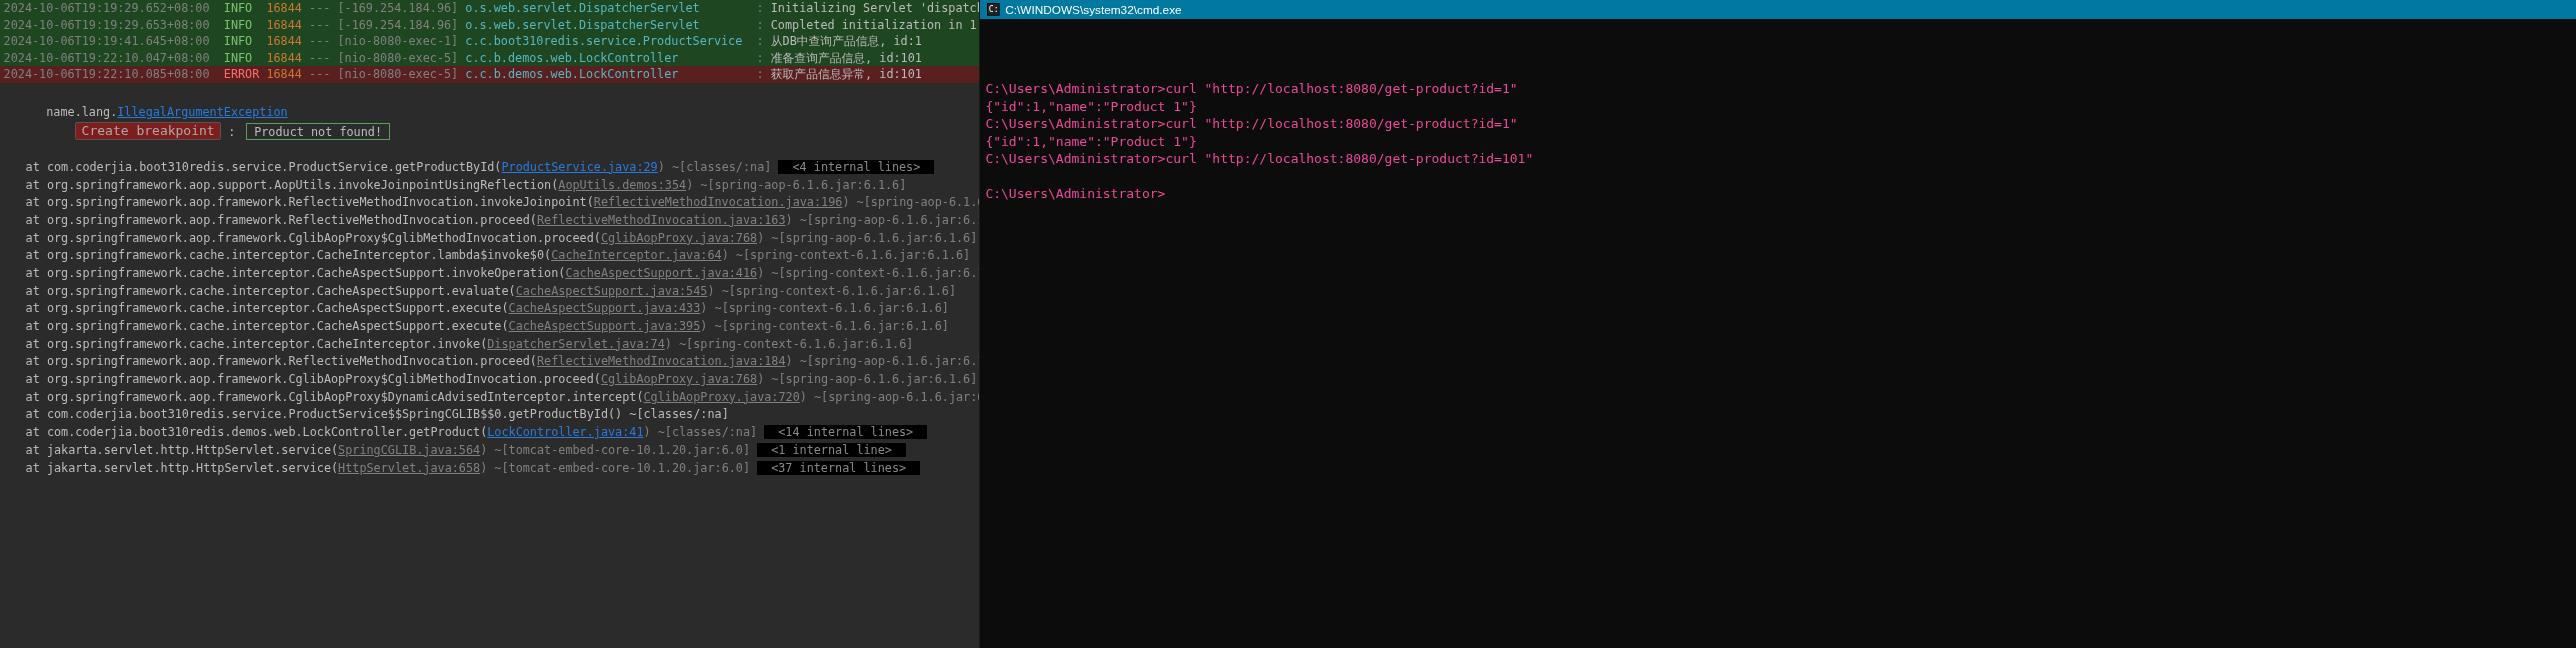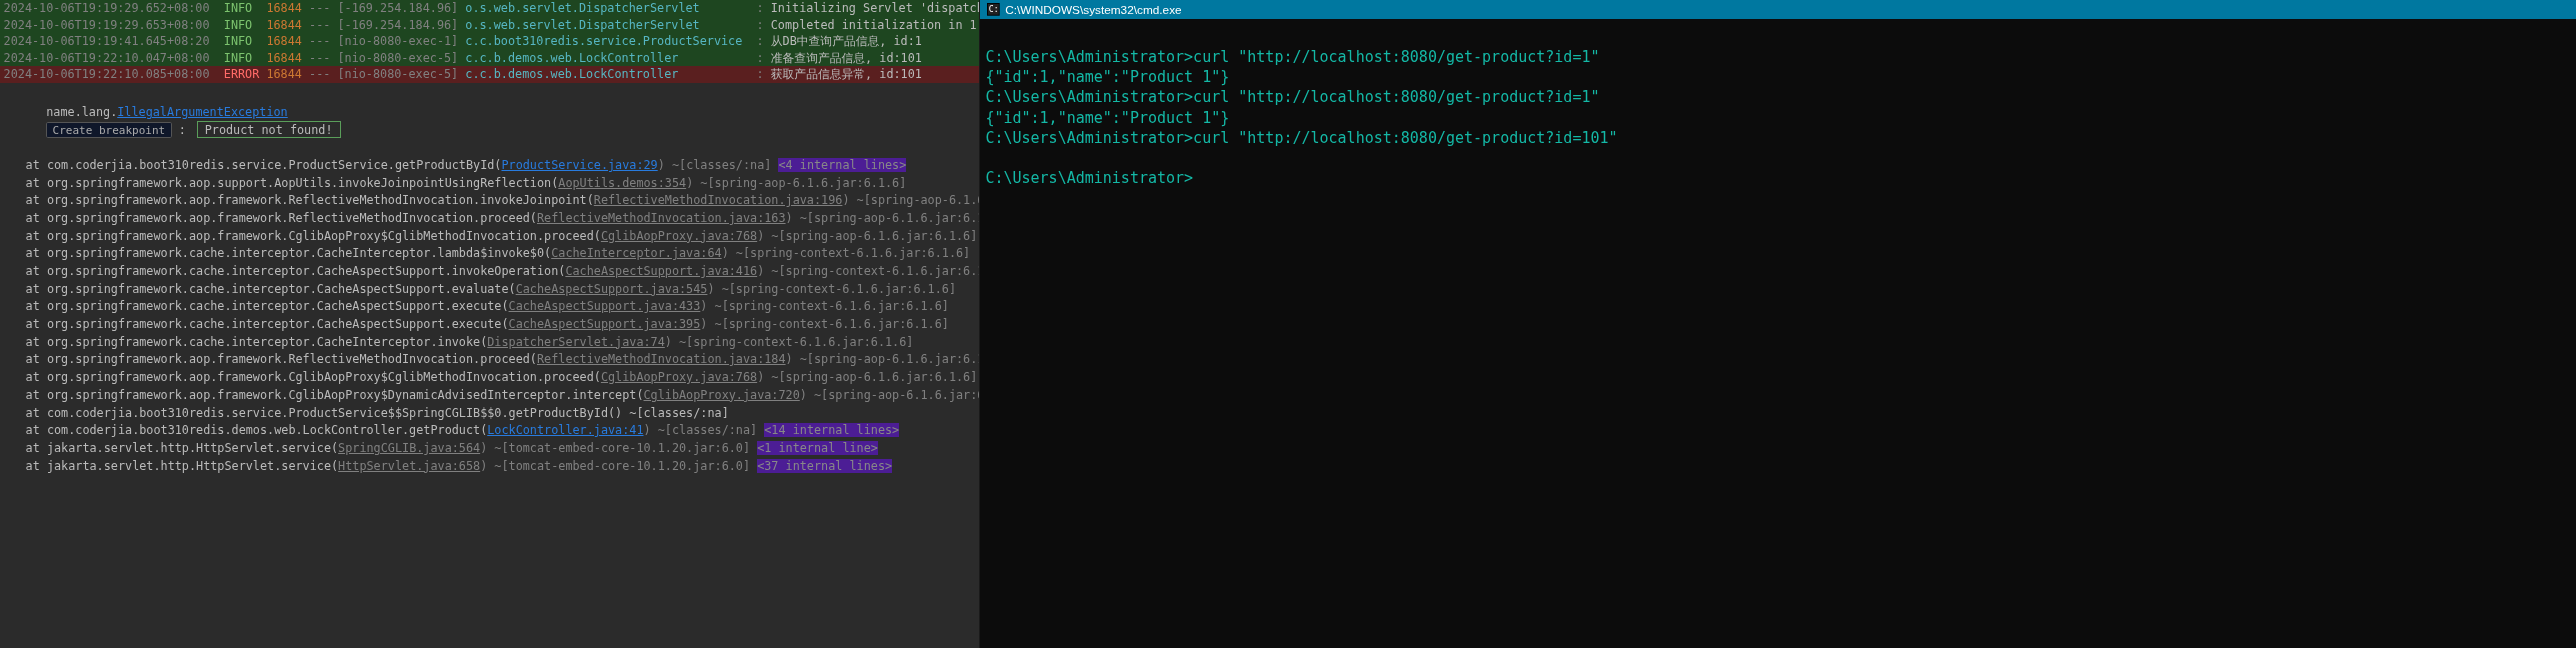--- a/index.html
+++ b/index.html
@@ -38,25 +38,26 @@
     .terminal-icon {
       width: 12.7px;
       height: 12.7px;
       margin-right: 5.4px;
       display: inline-flex;
       align-items: center;
     }
     .terminal-body {
       flex: 1;
       padding: 7.2px 5.4px;
-      color: #14b8a6;
+      color: #ec4899;
       font-family: 'Consolas', monospace;
-      font-size: 15px;
+      font-size: 13px;
       line-height: 1.35;
       white-space: pre;
+      margin-top: 36px;
     }
     .terminal-line { white-space: pre; }
     .log-lines {
       line-height: 1.4;
     }
     .log-line {
       white-space: pre;
       padding: 0 3.6px;
     }
     .log-green { background: #1e4620; }
@@ -73,59 +74,60 @@
     .stack-section {
       padding: 3.6px 3.6px 0 3.6px;
       line-height: 1.5;
     }
     .stack-header {
       white-space: pre;
     }
     .ex-type { color: #bbbbbb; }
     .ex-link { color: #287bde; text-decoration: underline; }
     .breakpoint-btn {
-      background: #0f172a;
+      background: #7f1d1d;
       color: #aaaaaa;
       padding: 0.9px 5.4px;
       border: 0.9px solid #555;
       border-radius: 1.8px;
       font-family: inherit;
-      font-size: 11px;
+      font-size: 13px;
       cursor: pointer;
+      margin-left: 29px;
     }
     .ex-msg-box {
       border: 0.9px solid #5a9e5a;
       color: #bbbbbb;
       padding: 0.9px 7.2px;
       margin-left: 3.6px;
     }
     .stack-line {
       white-space: pre;
       color: #bbbbbb;
       padding-left: 22px;
     }
     .at { color: #bbbbbb; }
     .file-link { color: #287bde; text-decoration: underline; cursor: pointer; }
     .file-gray { color: #808080; text-decoration: underline; }
     .jar-info { color: #808080; }
     .internal-lines {
-      background: #4c1d95;
+      background: #000000;
       color: #888;
-      padding: 0 0;
+      padding: 0 14px;
       cursor: pointer;
     }
   </style>
 </head>
 <body>
 
 <div class="left-panel">
   <div class="log-lines" id="log-lines">
       <div class="log-line log-green"><span class="ts">2024-10-06T19:19:29.652+08:00</span>  <span class="level-info">INFO </span> <span class="pid">16844</span> <span class="sep">---</span> <span class="thread">[-169.254.184.96]</span> <span class="logger-green">o.s.web.servlet.DispatcherServlet       </span> <span class="sep">:</span> <span class="msg">Initializing Servlet 'dispatcherServlet'</span></div>
       <div class="log-line log-green"><span class="ts">2024-10-06T19:19:29.653+08:00</span>  <span class="level-info">INFO </span> <span class="pid">16844</span> <span class="sep">---</span> <span class="thread">[-169.254.184.96]</span> <span class="logger-green">o.s.web.servlet.DispatcherServlet       </span> <span class="sep">:</span> <span class="msg">Completed initialization in 1 ms</span></div>
-      <div class="log-line log-green"><span class="ts">2024-10-06T19:19:41.645+08:20</span>  <span class="level-info">INFO </span> <span class="pid">16844</span> <span class="sep">---</span> <span class="thread">[nio-8080-exec-1]</span> <span class="logger-green">c.c.boot310redis.service.ProductService </span> <span class="sep">:</span> <span class="msg">从DB中查询产品信息, id:1</span></div>
+      <div class="log-line log-green"><span class="ts">2024-10-06T19:19:41.645+08:00</span>  <span class="level-info">INFO </span> <span class="pid">16844</span> <span class="sep">---</span> <span class="thread">[nio-8080-exec-1]</span> <span class="logger-green">c.c.boot310redis.service.ProductService </span> <span class="sep">:</span> <span class="msg">从DB中查询产品信息, id:1</span></div>
       <div class="log-line log-green"><span class="ts">2024-10-06T19:22:10.047+08:00</span>  <span class="level-info">INFO </span> <span class="pid">16844</span> <span class="sep">---</span> <span class="thread">[nio-8080-exec-5]</span> <span class="logger-green">c.c.b.demos.web.LockController          </span> <span class="sep">:</span> <span class="msg">准备查询产品信息, id:101</span></div>
       <div class="log-line log-red"><span class="ts">2024-10-06T19:22:10.085+08:00</span>  <span class="level-error">ERROR</span> <span class="pid">16844</span> <span class="sep">---</span> <span class="thread">[nio-8080-exec-5]</span> <span class="logger-green">c.c.b.demos.web.LockController          </span> <span class="sep">:</span> <span class="msg">获取产品信息异常, id:101</span></div>
     </div>
 
   <div class="stack-section">
     <div class="stack-header">
       <span class="ex-type">name.lang.</span><span class="ex-link">IllegalArgumentException</span>
       <button class="breakpoint-btn">Create breakpoint</button><span> : </span><span class="ex-msg-box">Product not found!</span>
     </div>
     <div id="stack-lines">

